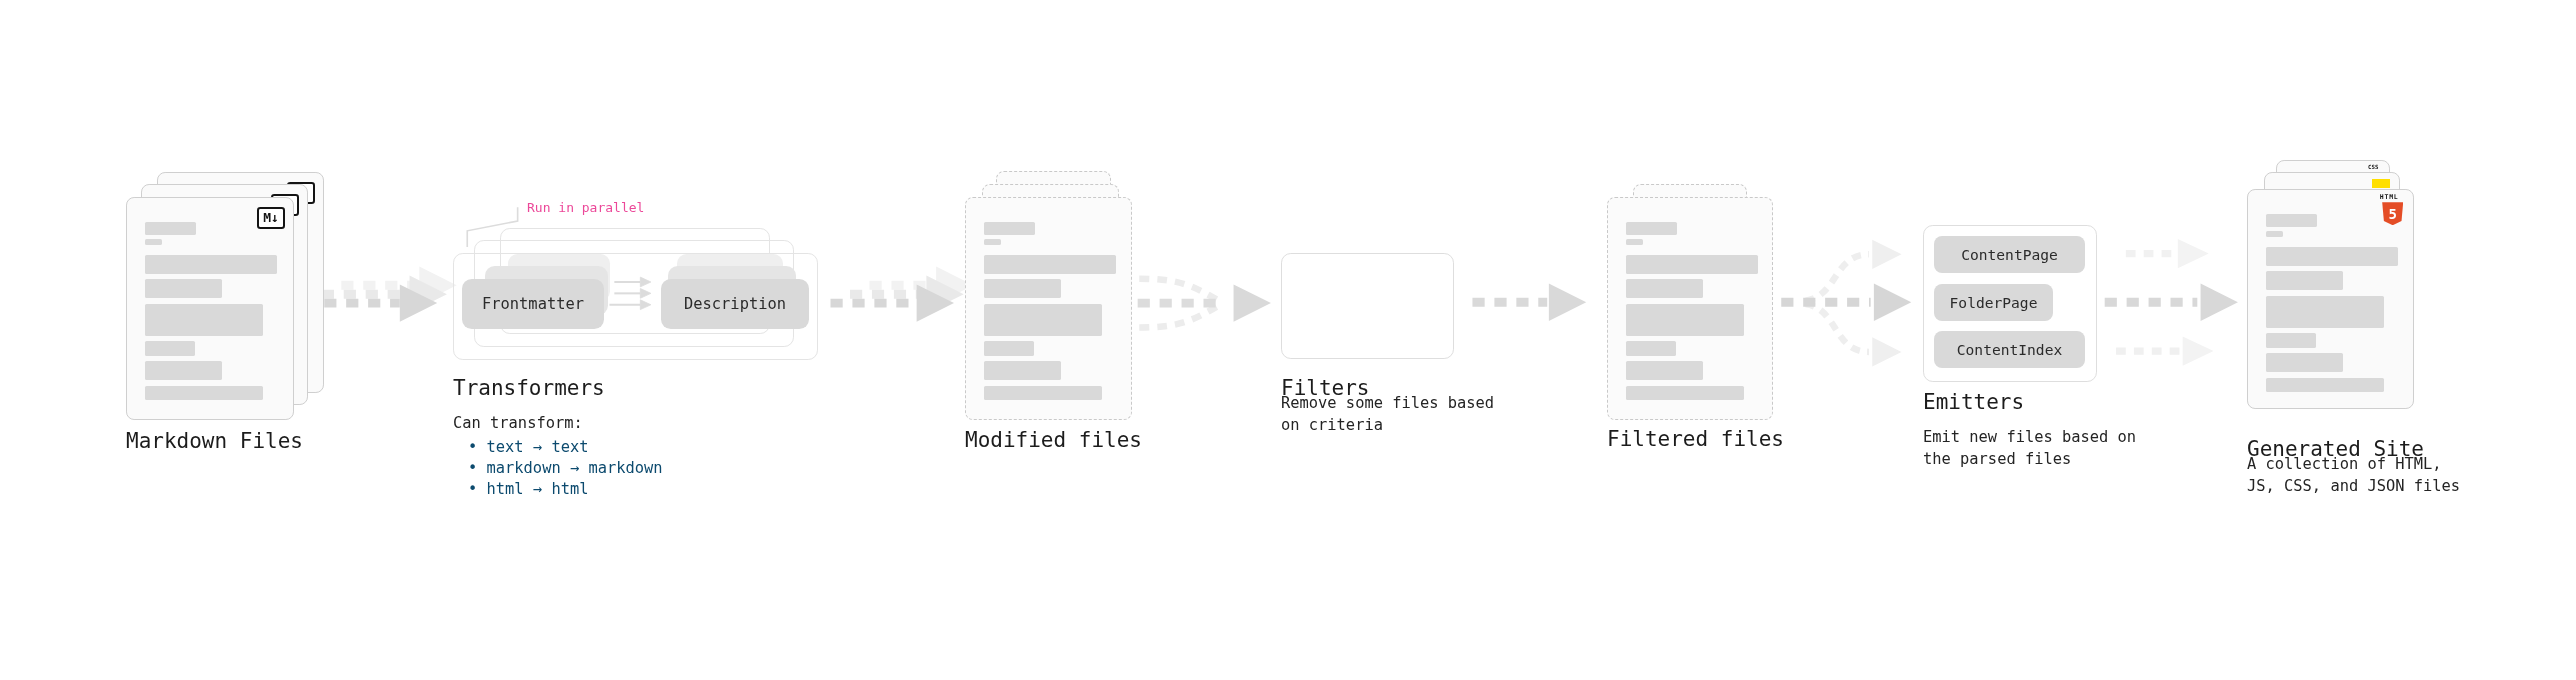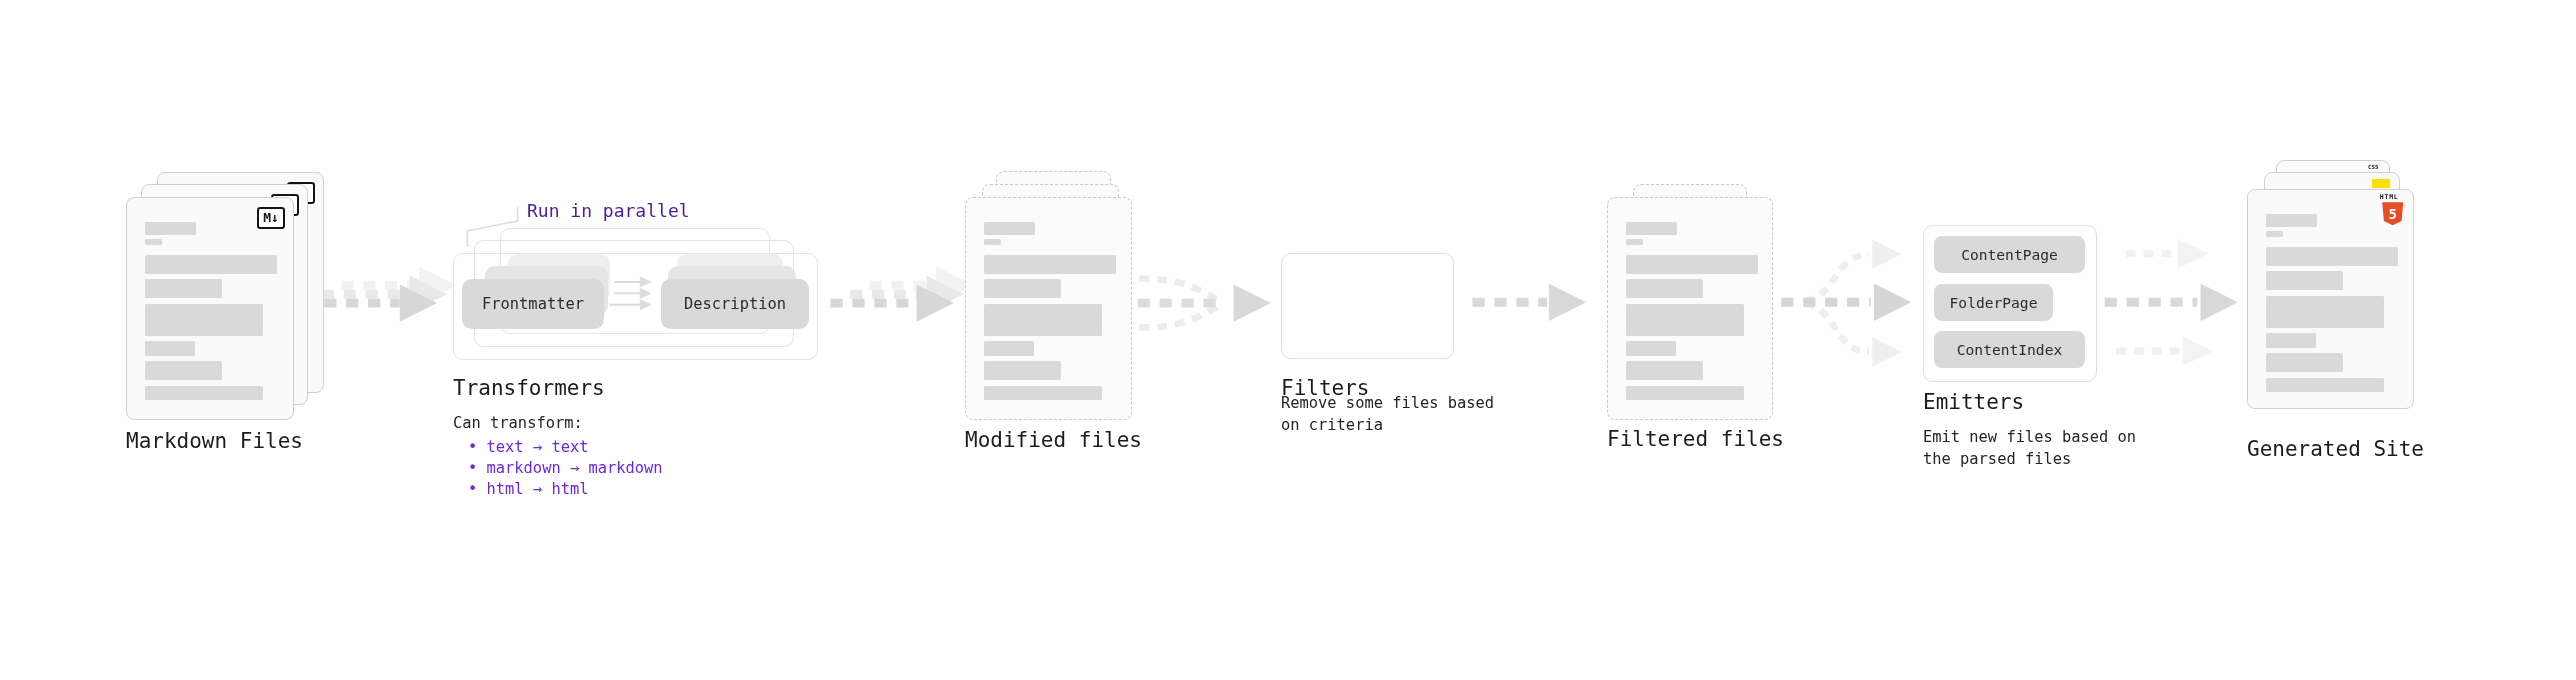--- a/index.html
+++ b/index.html
@@ -14,22 +14,22 @@
   .obox{position:absolute;border:1.6px solid #e4e4e4;border-radius:9.8px;box-sizing:border-box;background:transparent;}
   .wbox{position:absolute;border:1.6px solid #dedede;border-radius:9.8px;box-sizing:border-box;background:#ffffff;}
 
   .pill{position:absolute;background:#d9d9d9;border-radius:9.8px;display:flex;align-items:center;justify-content:center;
         font-size:15.4px;color:#2b2b2b;box-sizing:border-box;}
   .pill.g2{background:#e5e5e5;}
   .pill.g3{background:#efefef;}
 
   .title{position:absolute;font-size:21px;color:#1c1c1c;white-space:nowrap;}
   .desc{position:absolute;font-size:15.4px;color:#242424;line-height:22px;white-space:pre-line;}
-  .note{position:absolute;font-size:18px;color:#4c1d95;white-space:nowrap;}
-  .bullets{position:absolute;font-size:15.4px;color:#6d28d9;line-height:21px;}
+  .note{position:absolute;font-size:13px;color:#ec4899;white-space:nowrap;}
+  .bullets{position:absolute;font-size:15.4px;color:#0c4a6e;line-height:21px;}
   .bullets div{padding-left:13px;}
 
   .md-badge{position:absolute;top:9px;right:8.1px;height:18px;line-height:17px;padding:0 4.1px;
             border:2.4px solid #141414;border-radius:3.3px;background:#ffffff;color:#141414;
             font-weight:bold;font-size:13px;}
   .html5-badge{position:absolute;top:4.1px;right:7.3px;width:26px;}
   .html5-word{font-size:6.5px;font-weight:bold;color:#141414;letter-spacing:0.8px;line-height:7.3px;}
   .html5-shield{width:21px;height:23px;margin:0.8px auto 0;background:var(--html5-orange,#e44d26);
             clip-path:polygon(0 0,100% 0,92% 82%,50% 100%,8% 82%);
             color:#ffffff;font-size:14px;font-weight:bold;display:flex;align-items:center;justify-content:center;}
@@ -228,15 +228,17 @@
           <div class="bar" style="width: 132px; height: 18.7px; margin-bottom: 5.7px;"></div>
           <div class="bar" style="width: 77px; height: 18.7px; margin-bottom: 5.7px;"></div>
           <div class="bar" style="width: 118px; height: 32.5px; margin-bottom: 4.9px;"></div>
           <div class="bar" style="width: 50px; height: 14.6px; margin-bottom: 5.7px;"></div>
           <div class="bar" style="width: 77px; height: 18.7px; margin-bottom: 5.7px;"></div>
           <div class="bar" style="width: 118px; height: 14px; margin-bottom: 0px;"></div>
         </div>
     </div>
   </div>
   <div class="title" style="left:2247px;top:409px;margin-top:28px;">Generated Site</div>
+  <div class="desc" style="left:2247px;top:453px;">A collection of HTML,
+JS, CSS, and JSON files</div>
 
 </div>
 
 
 </body></html>

